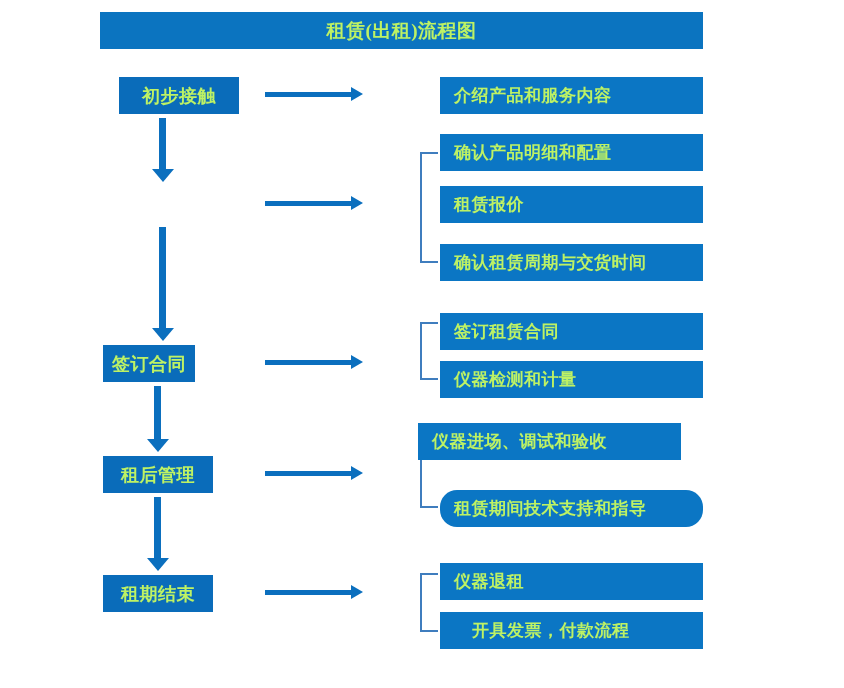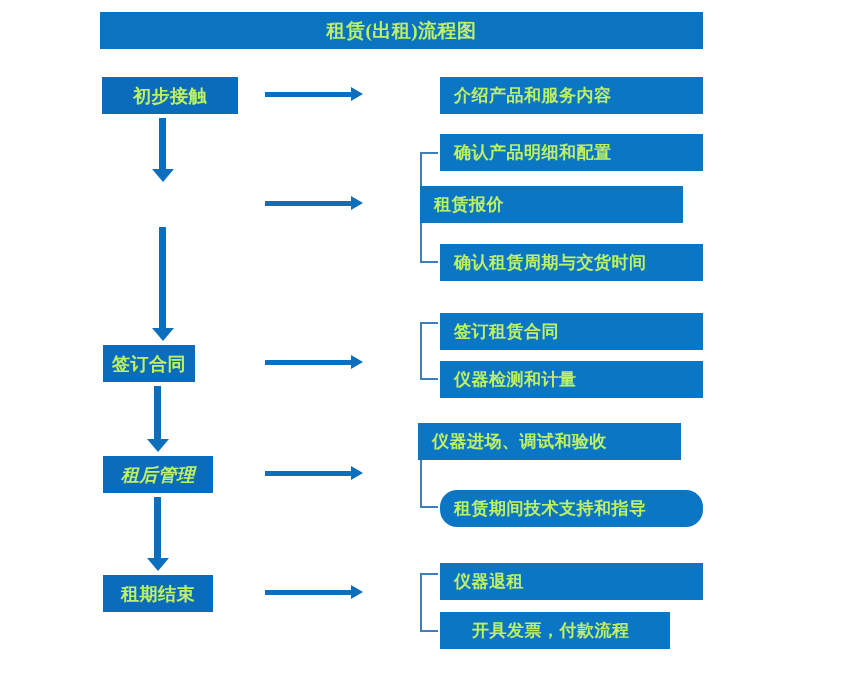--- a/index.html
+++ b/index.html
@@ -95,26 +95,26 @@
     border-right: none;
   }
 </style>
 </head>
 <body>
 
 <div id="canvas">
 
   <div class="box title-box" style="left:100px; top:12px; width:603px; height:37px;">租赁(出租)流程图</div>
 
-  <div class="box stage-box" style="left:102px; top:77px; width:136px; height:37px;">初步接触</div>
+  <div class="box stage-box" style="left:119px; top:77px; width:120px; height:37px;">初步接触</div>
 
 
   <div class="box stage-box" style="left:103px; top:345px; width:92px; height:37px;">签订合同</div>
 
-  <div class="box stage-box" style="left:103px; top:456px; width:110px; height:37px;font-style:italic;">租后管理</div>
+  <div class="box stage-box" style="left:103px; top:456px; width:110px; height:37px;">租后管理</div>
 
   <div class="box stage-box" style="left:103px; top:575px; width:110px; height:37px;font-family:Liberation Serif, serif;">租期结束</div>
 
   <div class="v-arrow" style="left:152px; top:118px; height:64px;">
     <div class="shaft" style="height:51px;"></div>
     <div class="head" style="top:51px;"></div>
   </div>
 
   <div class="v-arrow" style="left:152px; top:227px; height:114px;">
     <div class="shaft" style="height:101px;"></div>
@@ -161,29 +161,29 @@
   <div class="bracket" style="left:420px; top:322px; width:18px; height:58px;"></div>
 
   <div class="bracket" style="left:420px; top:445px; width:18px; height:63px;"></div>
 
   <div class="bracket" style="left:420px; top:573px; width:18px; height:59px;"></div>
 
   <div class="box detail-box" style="left:440px; top:77px; width:263px; height:37px;">介绍产品和服务内容</div>
 
   <div class="box detail-box" style="left:440px; top:134px; width:263px; height:37px;">确认产品明细和配置</div>
 
-  <div class="box detail-box" style="left:420px; top:186px; width:263px; height:37px;">租赁报价</div>
+  <div class="box detail-box" style="left:440px; top:186px; width:263px; height:37px;">租赁报价</div>
 
   <div class="box detail-box" style="left:440px; top:244px; width:263px; height:37px;">确认租赁周期与交货时间</div>
 
   <div class="box detail-box" style="left:440px; top:313px; width:263px; height:37px;">签订租赁合同</div>
 
   <div class="box detail-box" style="left:440px; top:361px; width:263px; height:37px;">仪器检测和计量</div>
 
   <div class="box detail-box" style="left:418px; top:423px; width:263px; height:37px;">仪器进场、调试和验收</div>
 
   <div class="box detail-box" style="left:440px; top:490px; width:263px; height:37px;border-radius:17px;">租赁期间技术支持和指导</div>
 
   <div class="box detail-box" style="left:440px; top:563px; width:263px; height:37px;">仪器退租</div>
 
-  <div class="box detail-box" style="left:440px; top:612px; width:230px; height:37px;padding-left:32px;">开具发票，付款流程</div>
+  <div class="box detail-box" style="left:440px; top:612px; width:263px; height:37px;padding-left:32px;">开具发票，付款流程</div>
 
 </div>
 
 </body></html>

